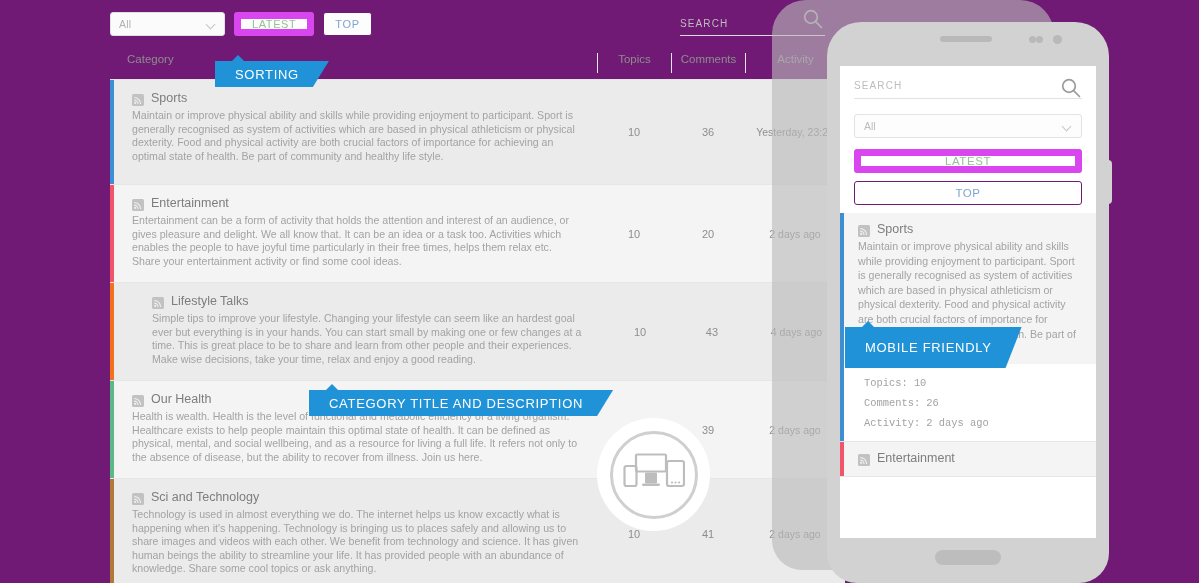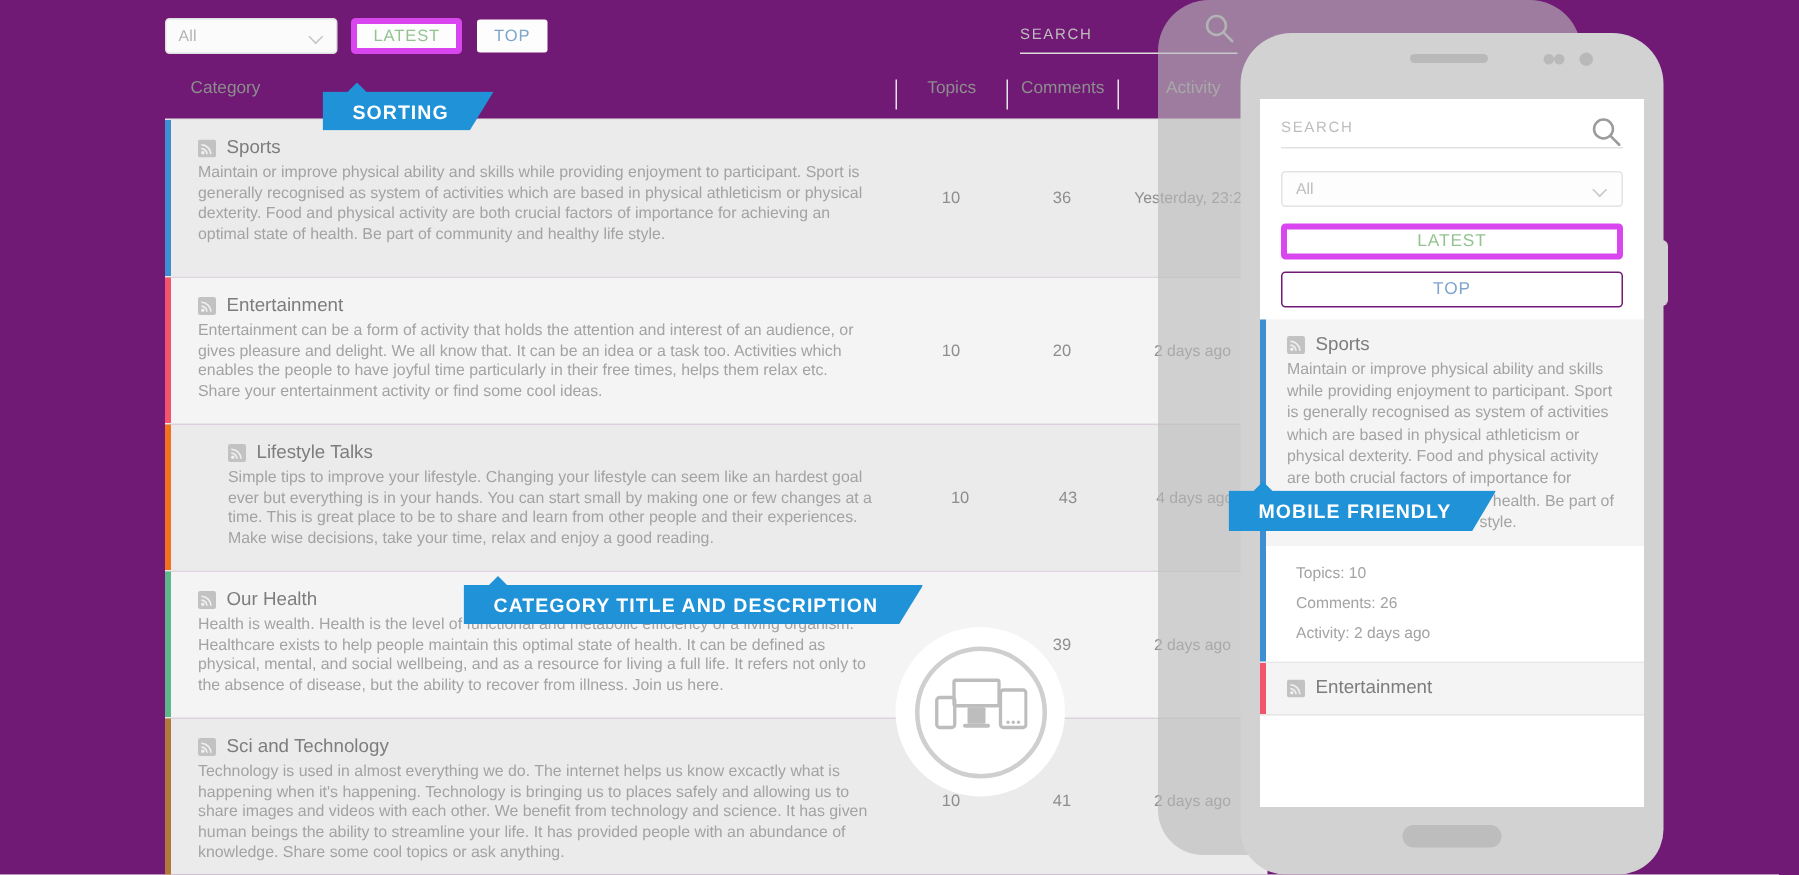--- a/index.html
+++ b/index.html
@@ -24,21 +24,21 @@
   .chev { width: 9px; height: 9px; position: relative; opacity: .55; }
   .chev:before {
     content: ""; position: absolute; left: 0; top: 1px; width: 6px; height: 6px;
     border-right: 1.4px solid #9a9a9a; border-bottom: 1.4px solid #9a9a9a;
     transform: rotate(45deg);
   }
   .pillbtn {
     height: 24px; padding: 0 11px; display: flex; align-items: center; justify-content: center;
     border-radius: 3px; font-size: 11px; letter-spacing: .6px; background: #fdfdfd;
   }
-  .pill-latest { border: 4px solid #d946ef; color: #93c490; }
+  .pill-latest { border: 7px solid #d946ef; color: #93c490; }
   .pill-top { border: 1px solid #701a75; color: #7fa5cd; }
 
   .search-box { position: absolute; left: 680px; top: 18px; width: 145px; }
   .search-box .sv {
     font-size: 10px; color: #bdbdbd; letter-spacing: 1.1px; padding-bottom: 6px; display:block;
   }
   .search-box .line { height: 1px; background: #dcdcdc; width: 145px; }
   .search-icon-d { position: absolute; left: 802px; top: 8px; width: 22px; height: 22px; }
 
   .table { position: absolute; left: 110px; top: 53px; width: 735px; }
@@ -65,33 +65,33 @@
     font-size: 11px; color: #8e8e8e;
   }
   .act-cell {
     width: 100px; display: flex; align-items: center; justify-content: center;
     font-size: 10.5px; color: #8e8e8e; text-align: center; line-height: 14px;
   }
 
   
   .ribbon {
     position: absolute; height: 26px; display: flex; align-items: center;
-    padding-left: 20px; padding-right: 30px; color: #fff; font-weight: bold;
+    padding-left: 20px; padding-right: 30px; color: #fff; font-weight: normal;
     font-size: 13px; letter-spacing: .7px; z-index: 30; white-space: nowrap;
   }
   .ribbon .body { position:absolute; left:0; top:0; right:0; bottom:0; background:#2092d8;
     clip-path: polygon(0 0, 100% 0, calc(100% - 16px) 100%, 0 100%); }
   .ribbon .notch {
     position: absolute; top: -6px; left: 16px; width: 14px; height: 7px; background: #2092d8;
     clip-path: polygon(50% 0, 100% 100%, 0 100%);
   }
   .ribbon .txt { position: relative; z-index: 2; }
   #ribbon-sorting { left: 215px; top: 61px; }
   #ribbon-cat { left: 309px; top: 346px; margin-top: 44px; }
-  #ribbon-mobile { left: 819px; top: 327px; height: 27px; font-size: 13px; }
+  #ribbon-mobile { left: 845px; top: 327px; height: 41px; font-size: 13px; }
 
   
   .respcircle {
     position: absolute; left: 597px; top: 418px; width: 113px; height: 113px;
     border-radius: 50%; background: #fff; z-index: 25;
     display: flex; align-items: center; justify-content: center;
     box-shadow: 0 0 0 0 rgba(0,0,0,0);
   }
   .respcircle .inner {
     width: 88px; height: 88px; border-radius: 50%; border: 3px solid #cfcfcf;
@@ -139,21 +139,21 @@
     border-radius: 3px; font-size: 11.5px; letter-spacing: .6px; margin-bottom: 8px; background: #fff;
   }
 
   .ph-rows { margin-top: 6px; }
   .ph-row { position: relative; background: #f4f4f4; border-bottom: 1px solid #e6e6e6; }
   .ph-row .accent { width: 4px; }
   .ph-cat { padding: 9px 14px 8px 18px; }
   .ph-cat-title { display: flex; align-items: center; gap: 7px; margin-bottom: 3px; }
   .ph-cat-name { font-size: 12.5px; color: #7d7d7d; }
   .ph-cat-desc { font-size: 10.6px; line-height: 14.6px; color: #a3a3a3; }
-  .ph-stats { background: #fff; padding: 9px 14px 8px 24px; }
+  .ph-stats { background: #fff; padding: 9px 14px 8px 24px; font-family: Liberation Mono, monospace; }
   .ph-stat { font-size: 10.4px; color: #a3a3a3; line-height: 20px; }
 </style>
 </head>
 <body>
 
 <div id="stage">
 
   <div id="desktop">
 
     <div class="toolbar">

